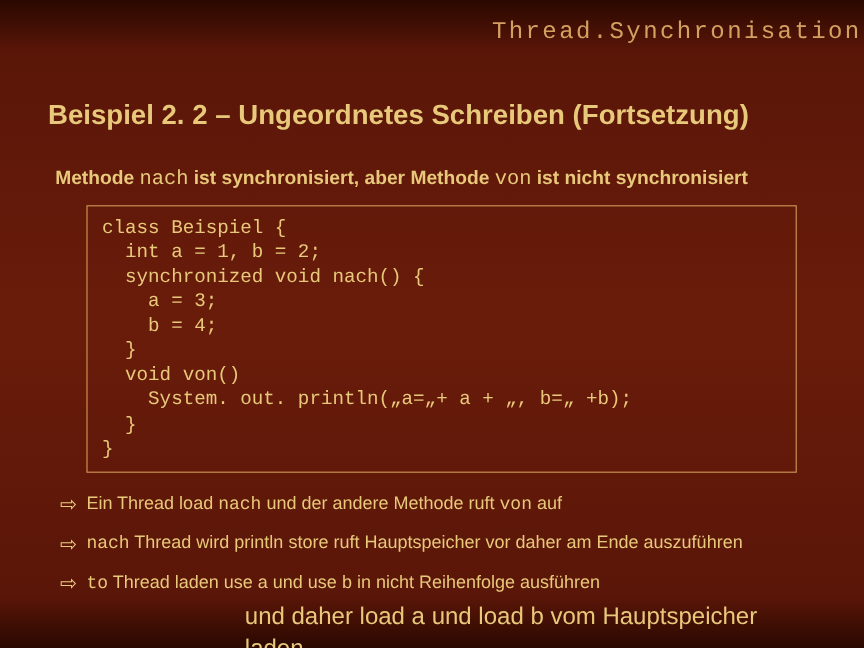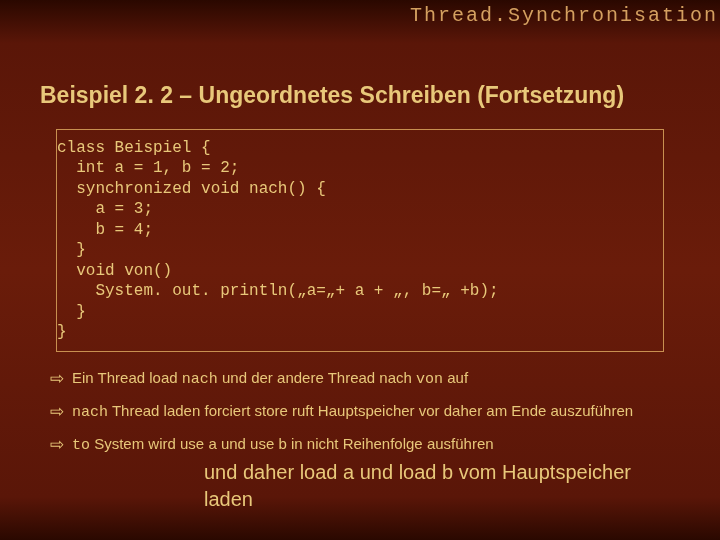--- a/index.html
+++ b/index.html
@@ -6,52 +6,52 @@
   body {
     width: 720px;
     height: 540px;
     background: linear-gradient(to bottom, #2a0800 0%, #5a1608 8%, #6a1c0a 50%, #5a1608 92%, #2a0800 100%);
     font-family: Arial, Helvetica, sans-serif;
     overflow: hidden;
     position: relative;
   }
   .topic {
     position: absolute;
-    top: 4px;
+    top: 16px;
     right: 2px;
     color: #d4a060;
     font-family: "Courier New", Courier, monospace;
     font-size: 20px;
     letter-spacing: 2px;
   }
   .content {
     padding: 82px 40px 0 40px;
   }
   .title {
     color: #e8c87a;
     font-size: 23px;
     font-weight: bold;
-    margin-bottom: 20px;
+    margin-bottom: 31px;
   }
   .subtitle {
     color: #e8c87a;
     font-size: 16px;
     font-weight: bold;
     margin-left: 6px;
     margin-bottom: 12px;
   }
   .subtitle .mono {
     font-family: "Courier New", Courier, monospace;
     font-weight: normal;
     font-size: 17px;
   }
   .codebox {
     border: 1px solid #c89050;
-    margin: 0 16px 16px 16px;
-    padding: 8px 10px 8px 0;
+    margin: 0 16px 16px 32px;
+    padding: 8px 10px 8px 12px;
     font-family: "Courier New", Courier, monospace;
     font-size: 16px;
     color: #e8c87a;
     line-height: 1.28;
     white-space: pre;
   }
   .bullets {
     margin-left: 10px;
   }
   .bullet {
@@ -81,52 +81,55 @@
 </style>
 </head>
 <body>
 
 <div class="topic">Thread.Synchronisation</div>
 
 <div class="content">
 
   <div class="title">Beispiel 2. 2 – Ungeordnetes Schreiben (Fortsetzung)</div>
 
+  <div class="subtitle">
+    <span>Methode </span><span class="mono">nach</span><span> ist synchronisiert, aber Methode </span><span class="mono">von</span><span> ist nicht synchronisiert</span>
+  </div>
 
   <div class="codebox">class Beispiel {
   int a = 1, b = 2;
   synchronized void nach() {
     a = 3;
     b = 4;
   }
   void von()
     System. out. println(„a=„+ a + „, b=„ +b);
   }
 }</div>
 
   <div class="bullets">
 
     <div class="bullet">
       <span class="arrow">⇨</span>
       <span class="bt">
-        <span>Ein Thread load </span><span class="mono">nach</span><span> und der andere Thread nach </span><span class="mono">von</span><span> auf</span>
+        <span>Ein Thread load </span><span class="mono">nach</span><span> und der andere Methode ruft </span><span class="mono">von</span><span> auf</span>
       </span>
     </div>
 
     <div class="bullet">
       <span class="arrow">⇨</span>
       <span class="bt">
-        <span class="mono">nach</span><span> Thread laden forciert </span><span class="ital">store</span><span> ruft Hauptspeicher vor </span><span class="ital">daher</span><span> am Ende auszuführen</span>
+        <span class="mono">nach</span><span> Thread wird println </span><span class="ital">store</span><span> ruft Hauptspeicher vor </span><span class="ital">daher</span><span> am Ende auszuführen</span>
       </span>
     </div>
 
     <div class="bullet">
       <span class="arrow">⇨</span>
       <span class="bt">
-        <span class="mono">to</span><span> System wird  </span><span class="ital">use</span><span> a und </span><span class="ital">use</span><span> b in nicht Reihenfolge ausführen</span>
+        <span class="mono">to</span><span> Thread laden  </span><span class="ital">use</span><span> a und </span><span class="ital">use</span><span> b in nicht Reihenfolge ausführen</span>
       </span>
     </div>
     <div class="cont">
       <span>und daher </span><span class="ital">load</span><span> a und </span><span class="ital">load</span><span> b vom Hauptspeicher laden</span>
     </div>
 
   </div>
 </div>
 
 </body></html>

